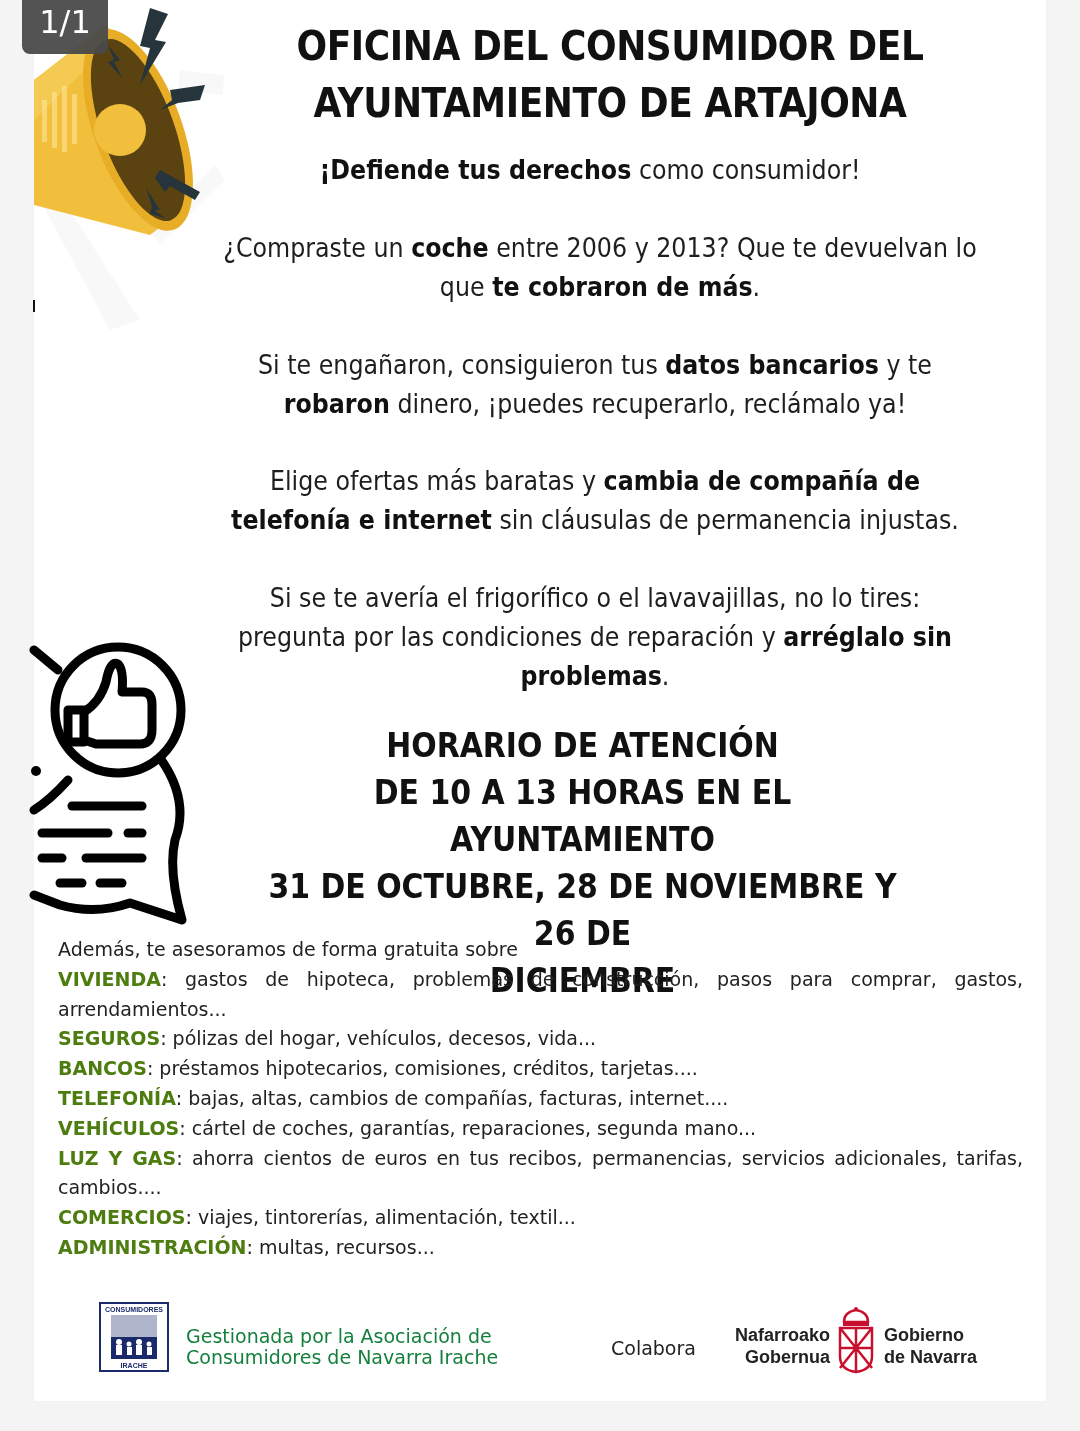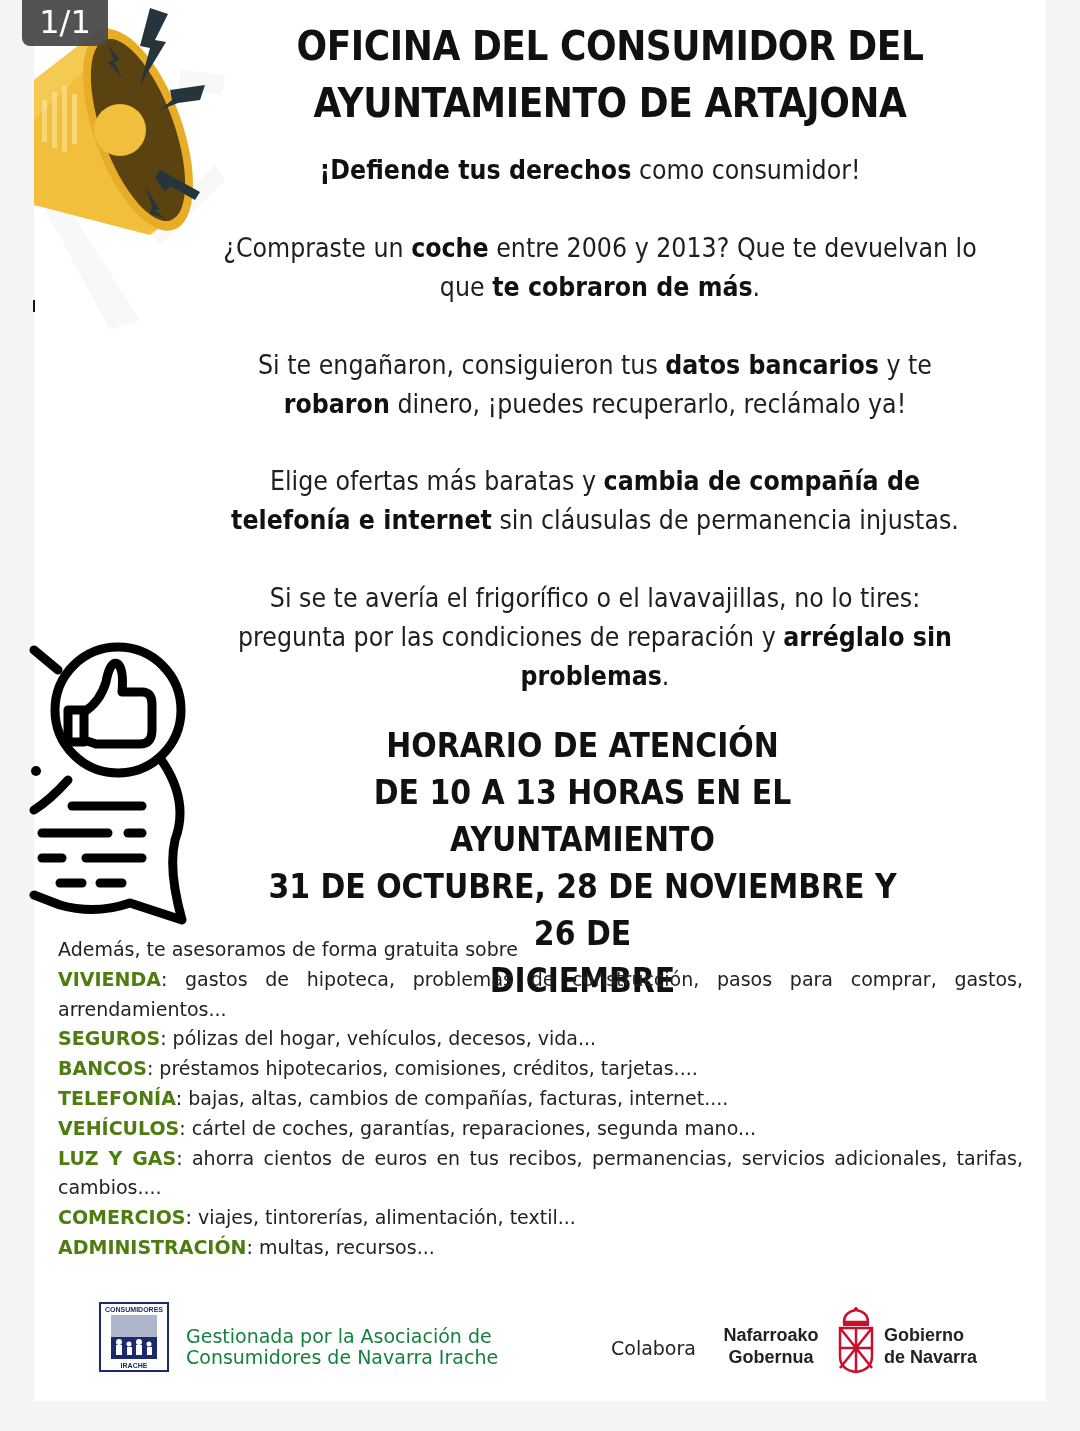--- a/index.html
+++ b/index.html
@@ -4,21 +4,21 @@
 <style>
   html, body { margin:0; padding:0; }
   body {
     width:1080px; height:1431px; background:#f4f4f4; position:relative; overflow:hidden;
     font-family:"Liberation Sans", sans-serif; color:#1a1a1a;
   }
   .page {
     position:absolute; left:34px; top:0; width:1012px; height:1401px; background:#ffffff;
   }
   .counter {
-    position:absolute; left:22px; top:0; width:86px; height:46px; background:#4a4a4a;
+    position:absolute; left:22px; top:0; width:86px; height:54px; background:#4a4a4a;
     border-radius:0 0 8px 8px; color:#ffffff; font-size:32px; text-align:center; line-height:44px;
     font-family:"DejaVu Sans", sans-serif; z-index:5; opacity:0.95;
   }
   .megaphone { position:absolute; left:0; top:0; width:230px; height:340px; z-index:1; }
   .title {
     position:absolute; left:230px; width:760px; text-align:center; font-weight:bold;
     font-size:40px; line-height:57px; top:18px; color:#111; letter-spacing:-0.5px;
     font-family:"DejaVu Sans", sans-serif; transform:scaleX(0.9); transform-origin:center;
   }
   .para {
@@ -45,21 +45,21 @@
   }
   .irache-text {
     position:absolute; left:186px; top:26px; font-size:19px; line-height:21px; color:#15803d;
     font-family:"DejaVu Sans", sans-serif;
   }
   .colabora {
     position:absolute; left:611px; top:37px; font-size:19px; color:#222;
     font-family:"DejaVu Sans", sans-serif;
   }
   .gn-left {
-    position:absolute; left:712px; top:24px; width:118px; text-align:center; font-size:18px;
+    position:absolute; left:712px; top:24px; width:118px; text-align:right; font-size:18px;
     line-height:22px; font-weight:bold; color:#222; font-family:"Liberation Sans", sans-serif;
   }
   .gn-right {
     position:absolute; left:884px; top:24px; font-size:18px; line-height:22px; font-weight:bold;
     color:#222; font-family:"Liberation Sans", sans-serif;
   }
   .navarra-shield { position:absolute; left:836px; top:6px; width:40px; height:68px; }
 </style>
 </head>
 <body>

